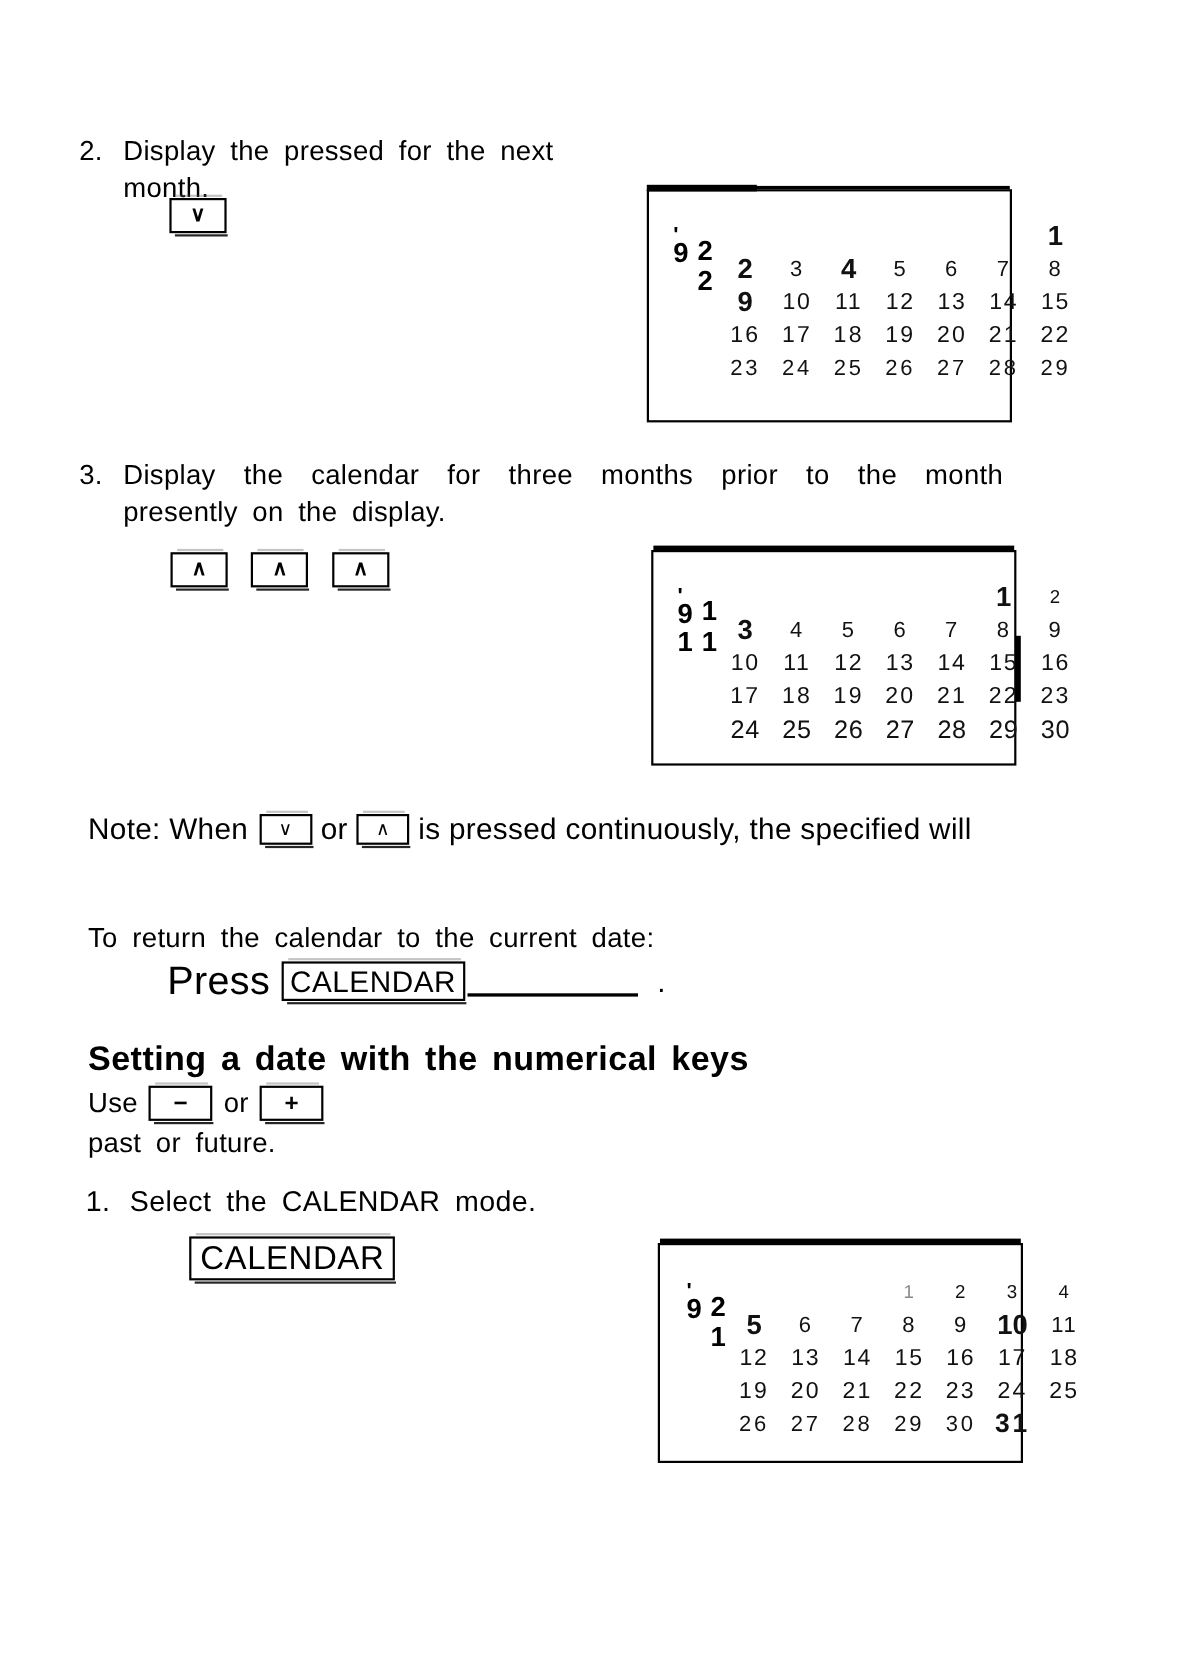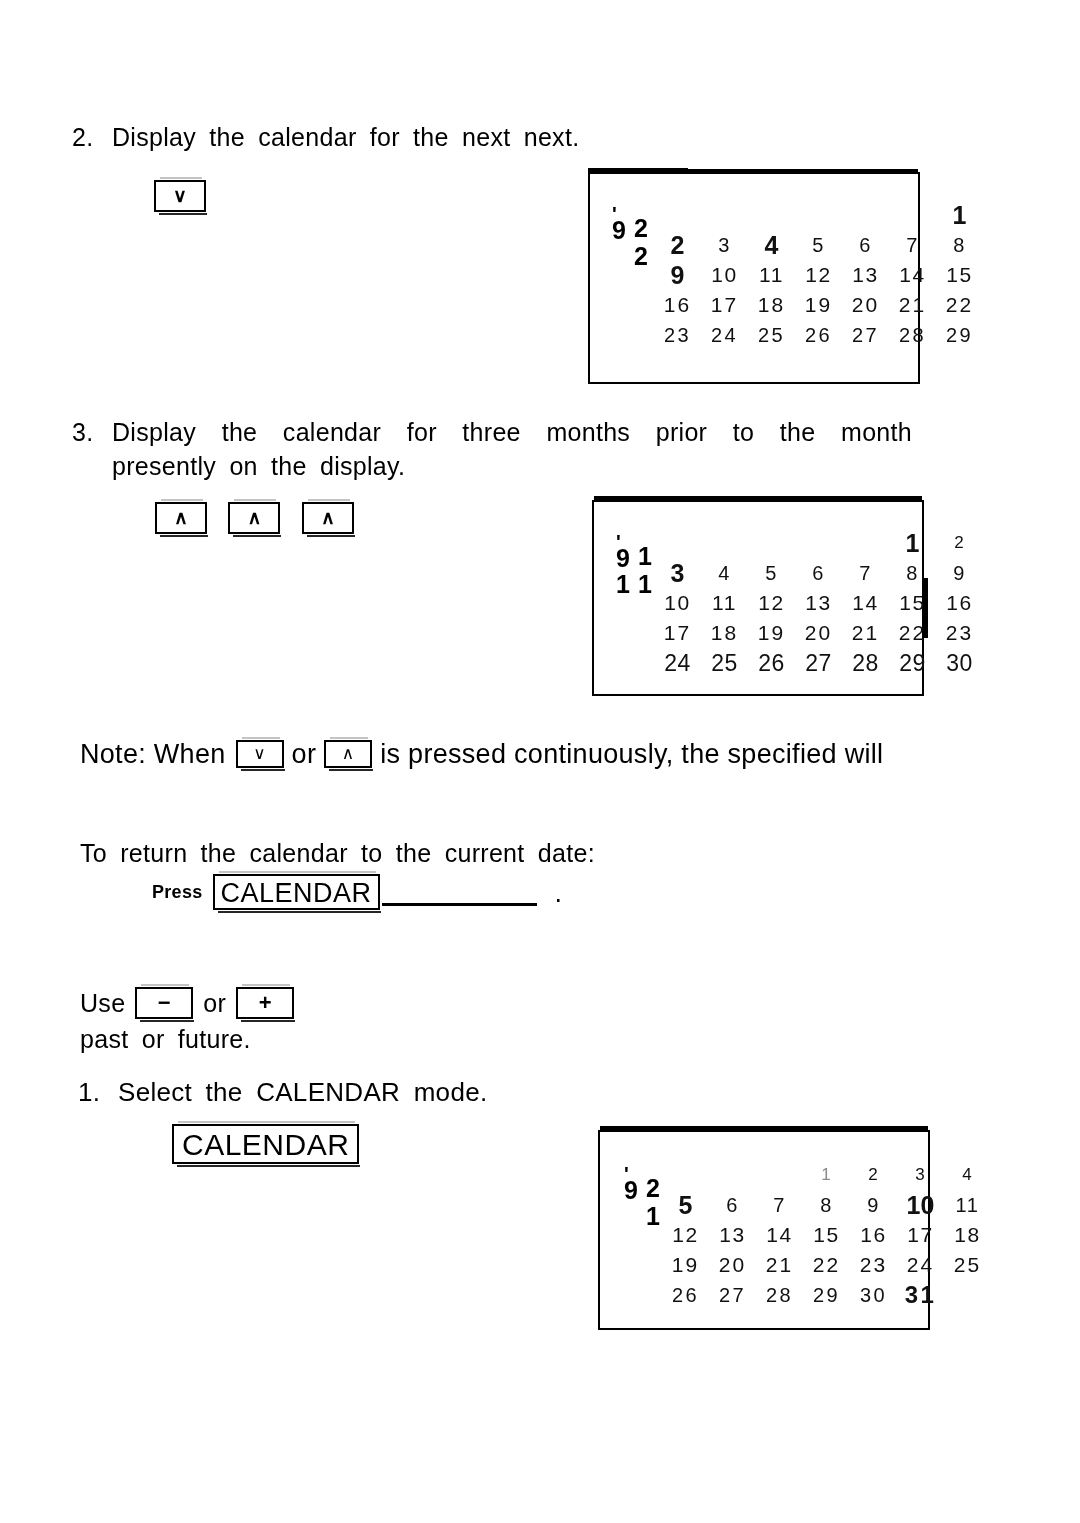--- a/index.html
+++ b/index.html
@@ -229,21 +229,21 @@
     background: #000;
   }
 </style>
 </head>
 <body>
 
 <div class="page">
 
   <div class="step body-text spaced" style="left:72px; top:120px; width:520px;">
     <span class="step-num">2.</span>
-    <span class="step-body">Display the calendar for the next next.</span>
+    <span class="step-body">Display the pressed for the next month.</span>
   </div>
 
   <div style="position:absolute; left:154px; top:180px;">
     <span class="key key-arrow">∨</span>
   </div>
 
   <div class="lcd" style="left:588px; top:172px; width:332px; height:212px;">
     <div class="lcd-frame"></div>
     <div class="lcd-bar-top"></div>
     <div class="lcd-bar-top2"></div>
@@ -373,26 +373,27 @@
       <span class="key key-arrow-sm">∨</span>
       <span style="margin:0 8px 0 8px;">or</span>
       <span class="key key-arrow-sm">∧</span>
       <span style="margin-left:8px;">is pressed continuously, the specified will</span>
     </div>
   </div>
 
   <div class="body-text spaced" style="position:absolute; left:80px; top:836px; width:600px; font-size:25px;">To return the calendar to the current date:</div>
 
   <div style="position:absolute; left:152px; top:874px; display:flex; align-items:center;">
-    <span class="body-text" style="font-size:18px; margin-right:10px;font-weight:bold;">Press</span>
+    <span class="body-text" style="font-size:36px; margin-right:10px;">Press</span>
     <span class="key key-word">CALENDAR</span>
     <span class="rule" style="position:relative; display:inline-block; width:155px; height:3px; margin-left:2px; top:12px;"></span>
     <span class="body-text" style="font-size:27px; margin-left:18px; align-self:flex-end;">.</span>
   </div>
 
+  <div class="heading" style="left:80px; top:945px;">Setting a date with the numerical keys</div>
 
   <div style="position:absolute; left:80px; top:985px; width:840px;">
     <div class="body-text" style="font-size:25px; line-height:36px; display:flex; align-items:center; flex-wrap:nowrap;">
       <span style="margin-right:10px;">Use</span>
       <span class="key key-sign">−</span>
       <span style="margin:0 10px;">or</span>
       <span class="key key-sign">+</span>
     </div>
     <div class="body-text spaced" style="font-size:25px; line-height:36px;">past or future.</div>
   </div>

